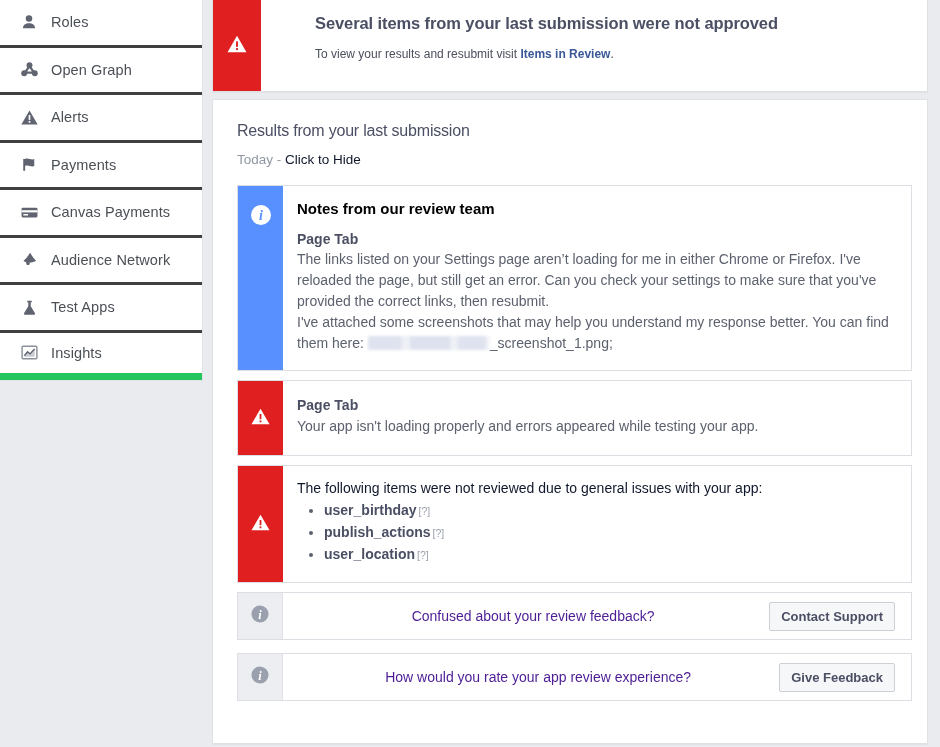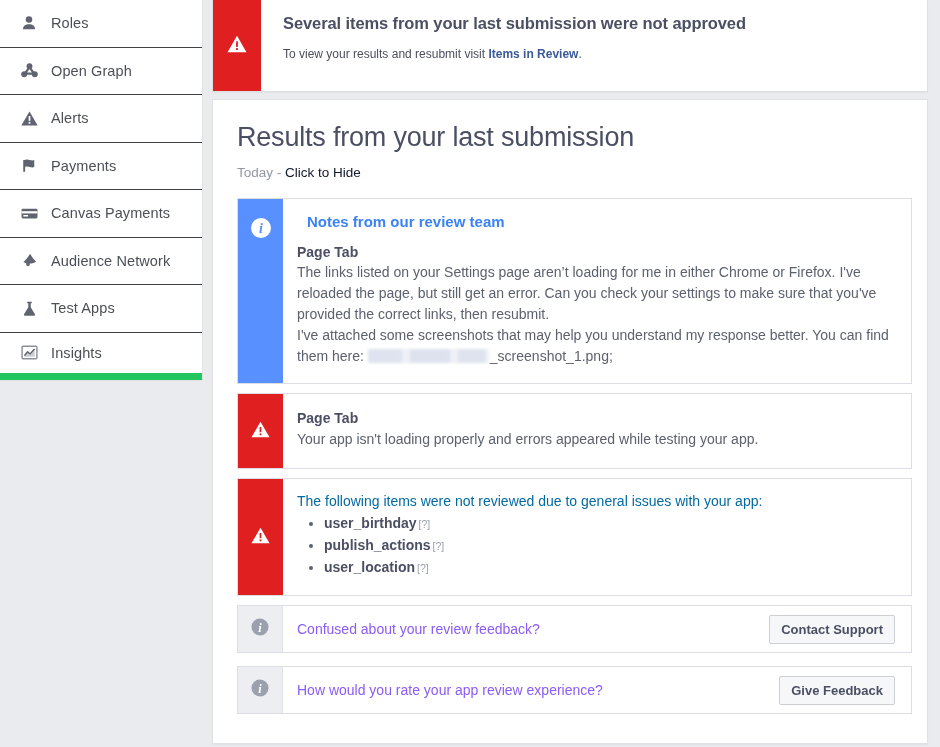--- a/index.html
+++ b/index.html
@@ -29,21 +29,21 @@
     background: #ffffff;
     border: 1px solid #e0e2e6;
     border-top: none;
     border-left: none;
   }
   .nav-item {
     display: flex;
     align-items: center;
     height: 47.5px;
     padding-left: 18px;
-    border-bottom: 1px solid #404040;
+    border-bottom: 3px solid #404040;
     background: #fff;
     cursor: pointer;
   }
   .nav-item:last-child { border-bottom: 7px solid #22c55e; }
   .nav-icon {
     width: 22px; height: 22px;
     margin-right: 11px;
     display: flex; align-items: center; justify-content: center;
     flex: 0 0 22px;
   }
@@ -63,20 +63,21 @@
 
   
   .alert-banner {
     display: flex;
     background: #fff;
     border: 1px solid #dfe0e4;
     border-top: none;
     margin-top: 0;
     height: 92px;
     box-shadow: 0 1px 1px rgba(0,0,0,0.03);
+    gap: 32px;
   }
   .alert-stripe {
     width: 48px;
     flex: 0 0 48px;
     background: #e02020;
     display: flex;
     align-items: center;
     justify-content: center;
   }
   .alert-body {
@@ -102,21 +103,21 @@
   
   .panel {
     background: #fff;
     border: 1px solid #dfe1e5;
     margin-top: 7px;
     height: 645px;
     padding: 22px 14px 0 24px;
     box-shadow: 0 1px 1px rgba(0,0,0,0.03);
   }
   .panel-title {
-    font-size: 27px;
+    font-size: 16px;
     color: #4b4f63;
     font-weight: normal;
     margin: 0 0 0 0;
     letter-spacing: -0.2px;
   }
   .panel-meta {
     font-size: 13.5px;
     color: #9197a3;
     margin: 12px 0 18px 0;
   }
@@ -144,23 +145,22 @@
   .stripe-blue { background: #5890ff; align-items: flex-start; padding-top: 18px; }
   .stripe-red  { background: #e02020; }
   .card-content {
     flex: 1;
     padding: 14px 18px 16px 14px;
   }
 
   .card-heading {
     font-size: 15px;
     font-weight: bold;
-    color: #3b82f6;
+    color: #000000;
     margin-bottom: 14px;
-    margin-left: 10px;
   }
   .card-subheading {
     font-size: 14px;
     font-weight: bold;
     color: #4b4f63;
     margin-bottom: 2px;
   }
   .card-text {
     font-size: 14px;
     color: #5c616e;
@@ -181,21 +181,21 @@
     border-radius: 1px;
   }
 
   
   .card-pagetab .card-content { padding: 16px 18px 18px 14px; }
   .card-pagetab .card-subheading { margin-bottom: 3px; }
 
   
   .items-intro {
     font-size: 14px;
-    color: #0369a1;
+    color: #0f172a;
     margin-bottom: 4px;
   }
   ul.items {
     margin: 0;
     padding-left: 27px;
     list-style: disc;
   }
   ul.items li {
     font-size: 14px;
     color: #5c616e;
@@ -230,22 +230,23 @@
     height: 100%;
     background: #eceef1;
     border-right: 1px solid #dfe1e5;
     display: flex;
     align-items: center;
     justify-content: center;
   }
   .action-text {
     flex: 1;
     font-size: 14px;
-    color: #8b5cf6;
+    color: #4c1d95;
     padding-left: 14px;
+    text-align: center;
   }
   .btn {
     font-size: 13px;
     font-weight: bold;
     color: #4b4f63;
     background: #f6f7f9;
     border: 1px solid #ccd0d5;
     border-radius: 2px;
     padding: 6px 11px;
     margin-right: 16px;

